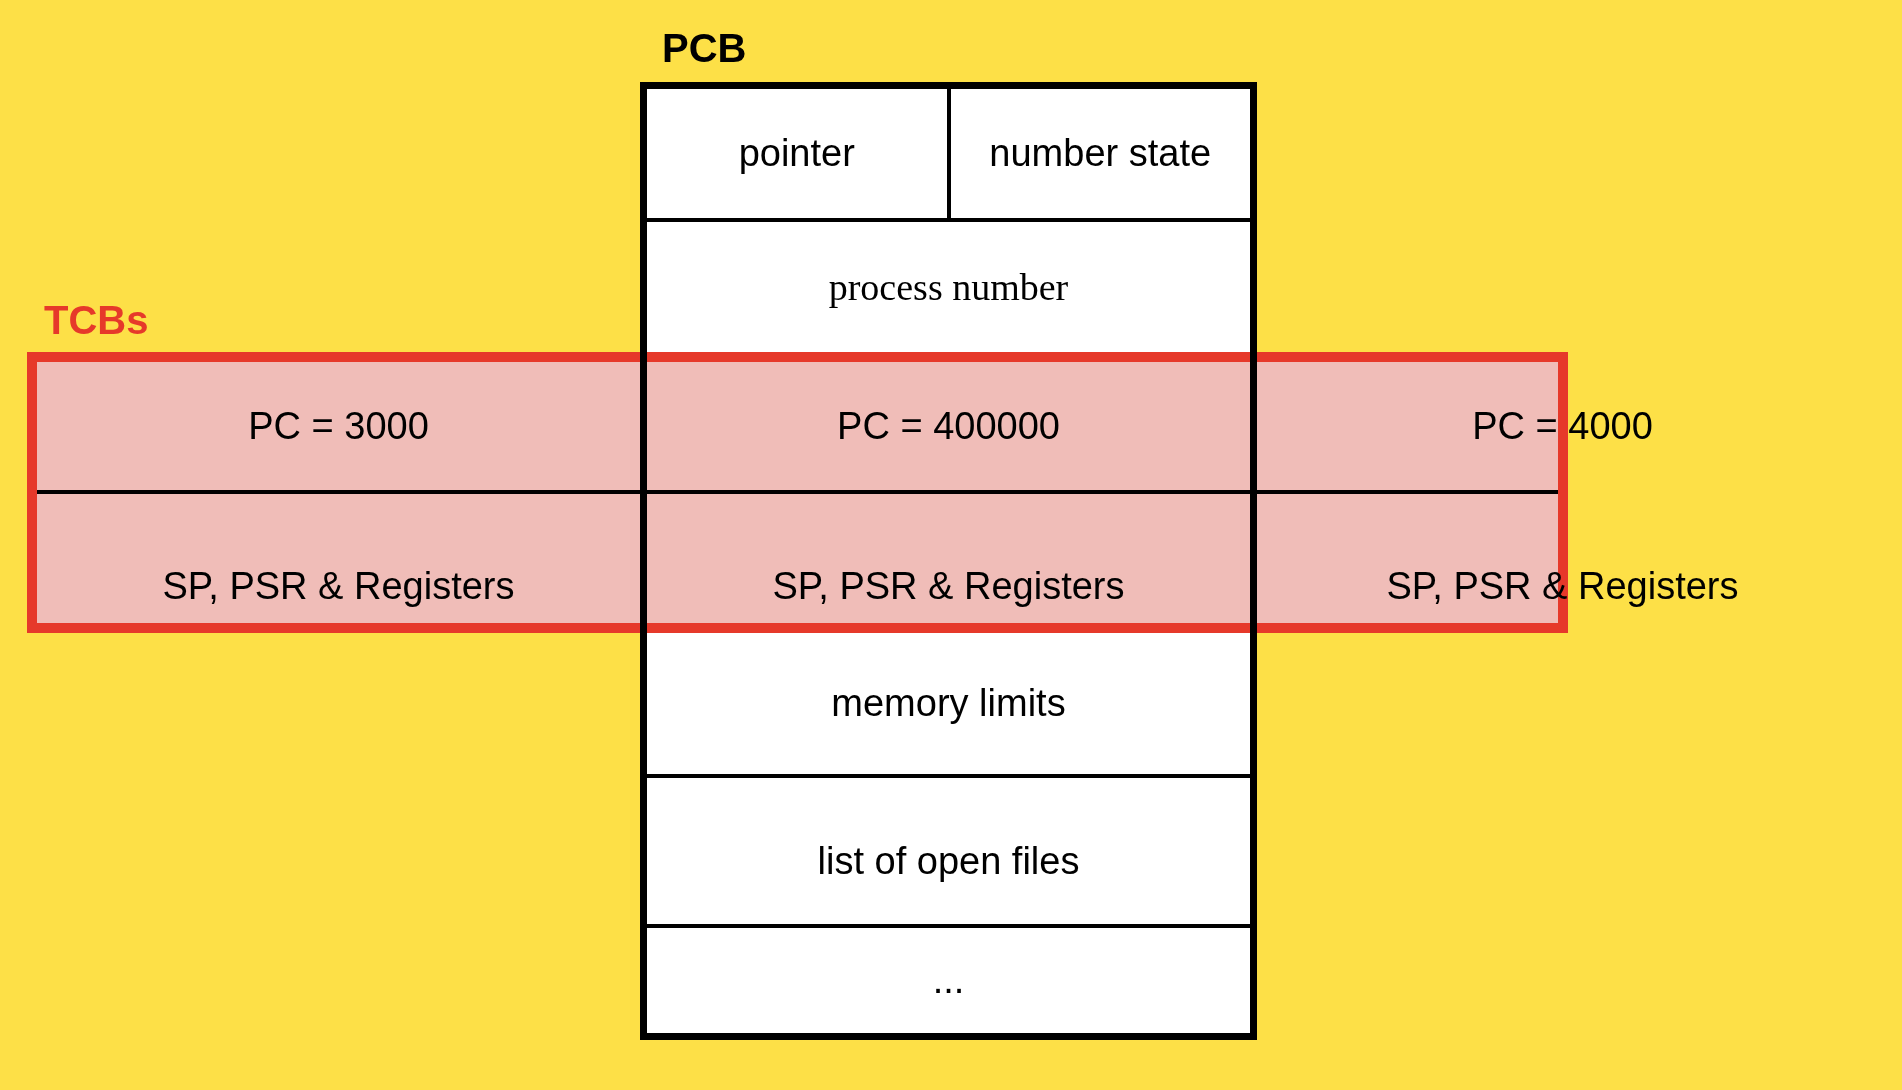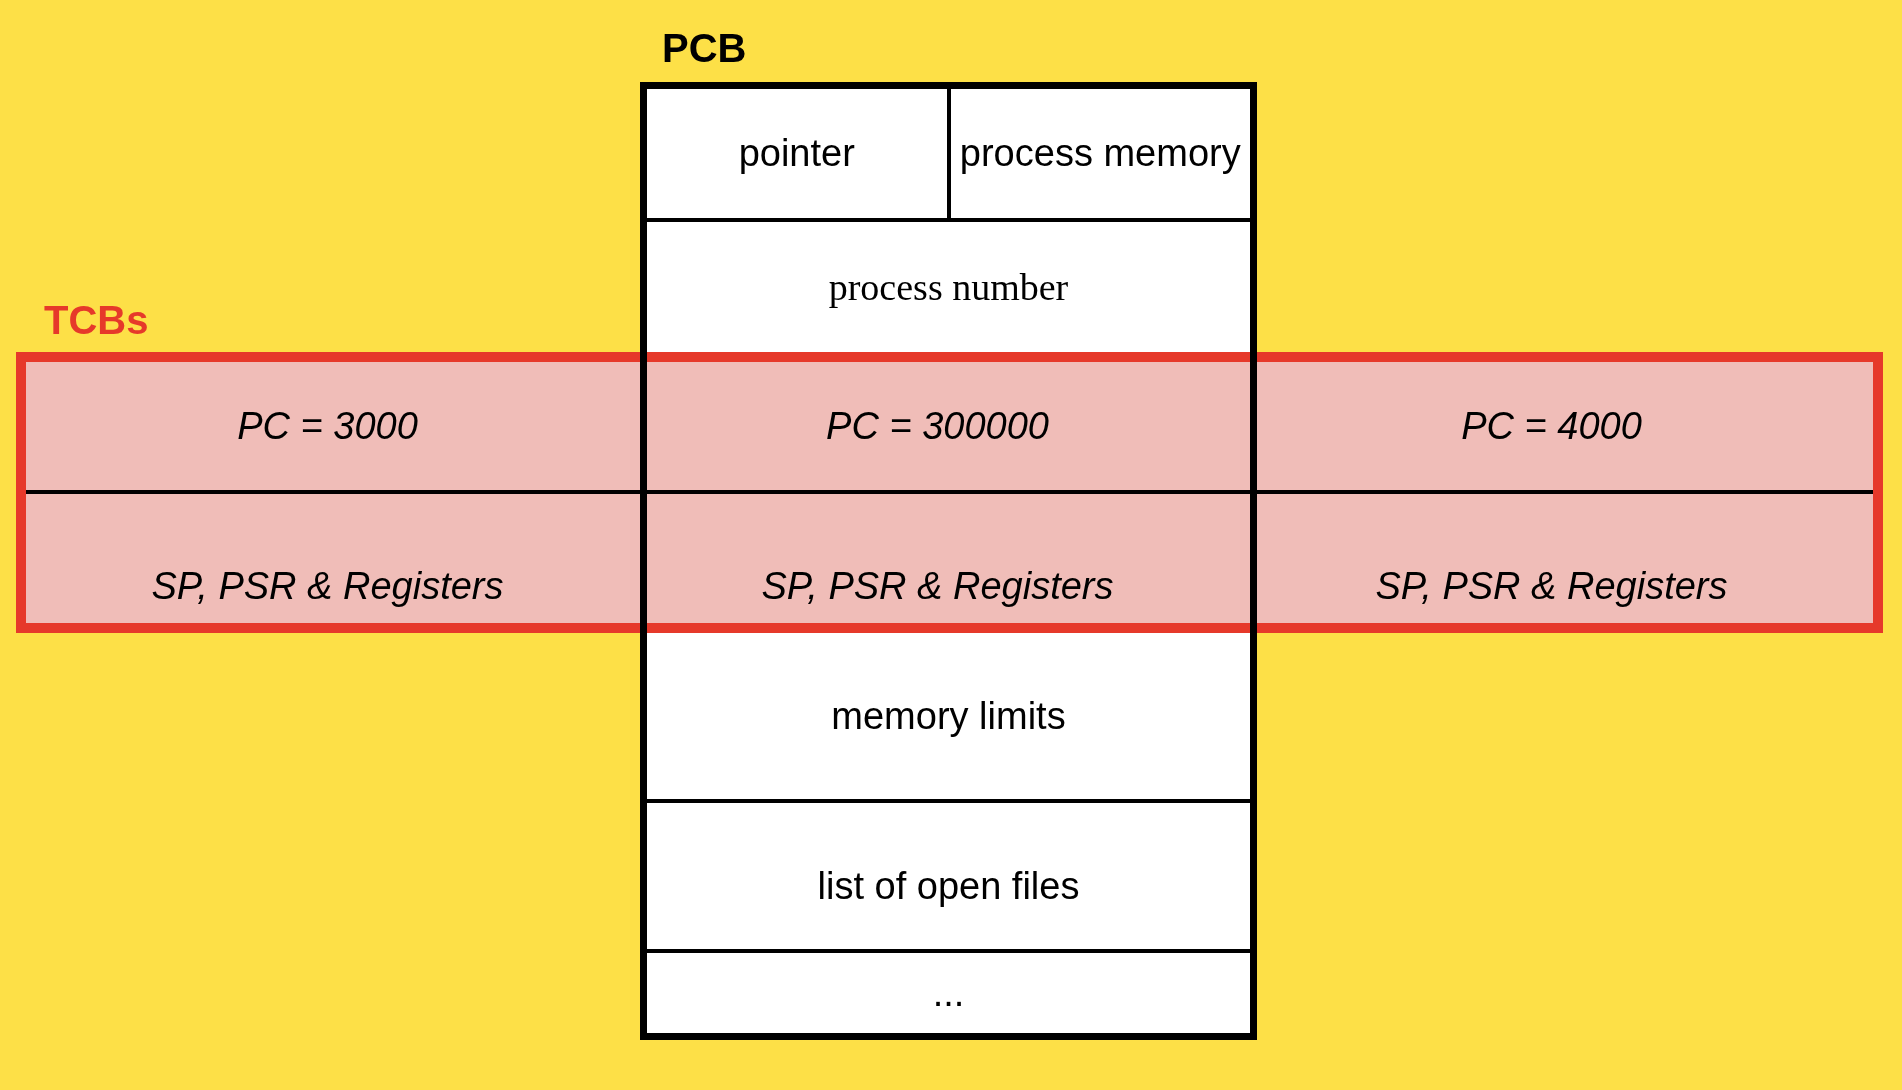--- a/index.html
+++ b/index.html
@@ -40,33 +40,32 @@
     justify-content: center;
     font-size: 38px;
     white-space: nowrap;
   }
   .hdiv { height: 4px; background: #000; flex: none; }
   .vdiv { width: 4px; background: #000; flex: none; }
   .row-pointer-state { height: 129px; flex: none; display: flex; }
   .row-pointer-state .cell { flex: 1; }
   .row-process-number { height: 130px; flex: none; font-family: Liberation Serif, serif; }
   .band-spacer { height: 281px; flex: none; }
-  .row-memory { height: 166px; flex: none; }
+  .row-memory { height: 141px; flex: none; }
   .row-files { height: 126px; flex: none; margin-top: 20px; }
   .row-dots { flex: 1; }
 
   
   .tcb-band {
     position: absolute;
-    left: 16px; top: 352px;
-    width: 1867px; height: 281px;
+    left: 27px; top: 352px;
+    width: 1541px; height: 281px;
     border: 10px solid var(--red, #e6392a);
     background: var(--pink, #f0bdb8);
     z-index: 2;
-    font-style: italic;
   }
   .band-cell {
     position: absolute;
     display: flex;
     align-items: center;
     justify-content: center;
     font-size: 38px;
     white-space: nowrap;
   }
   .band-row-top { top: 0; height: 128px; }
@@ -101,21 +100,21 @@
 
   <div class="title" id="tcbs-title">TCBs</div>
 
   <div class="pcb-box">
     <div class="row-pointer-state">
       <div class="cell">
         <span>pointer</span>
       </div>
       <div class="vdiv"></div>
       <div class="cell">
-        <span>process memory</span>
+        <span>number state</span>
       </div>
     </div>
     <div class="hdiv"></div>
     <div class="cell row-process-number">
       <span>process number</span>
     </div>
     <div class="band-spacer"></div>
     <div class="cell row-memory">
       <span>memory limits</span>
     </div>
@@ -127,21 +126,21 @@
     <div class="cell row-dots">
       <span>...</span>
     </div>
   </div>
 
   <div class="tcb-band">
     <div class="band-cell band-row-top band-col-left">
       <span>PC = 3000</span>
     </div>
     <div class="band-cell band-row-top band-col-mid">
-      <span>PC = 300000</span>
+      <span>PC = 400000</span>
     </div>
     <div class="band-cell band-row-top band-col-right">
       <span>PC = 4000</span>
     </div>
     <div class="band-divider"></div>
     <div class="band-cell band-row-bottom band-col-left">
       <span>SP, PSR &amp; Registers</span>
     </div>
     <div class="band-cell band-row-bottom band-col-mid">
       <span>SP, PSR &amp; Registers</span>

